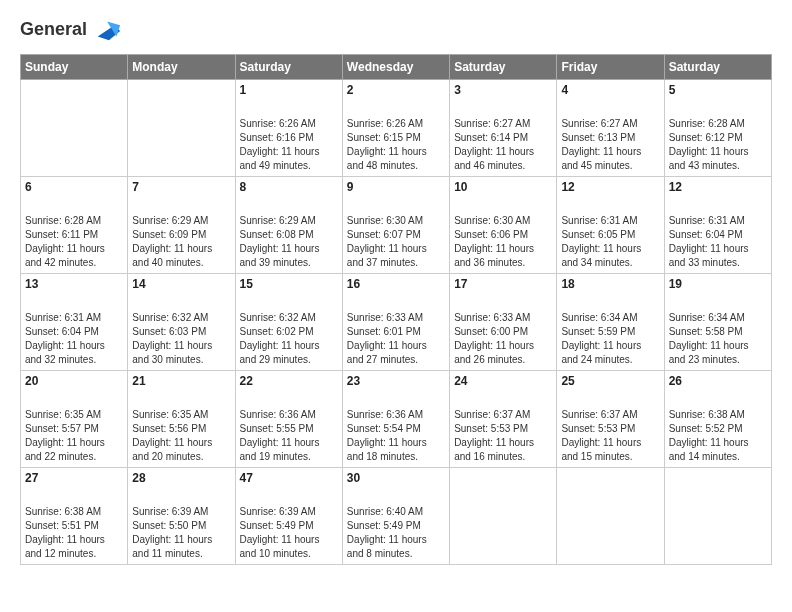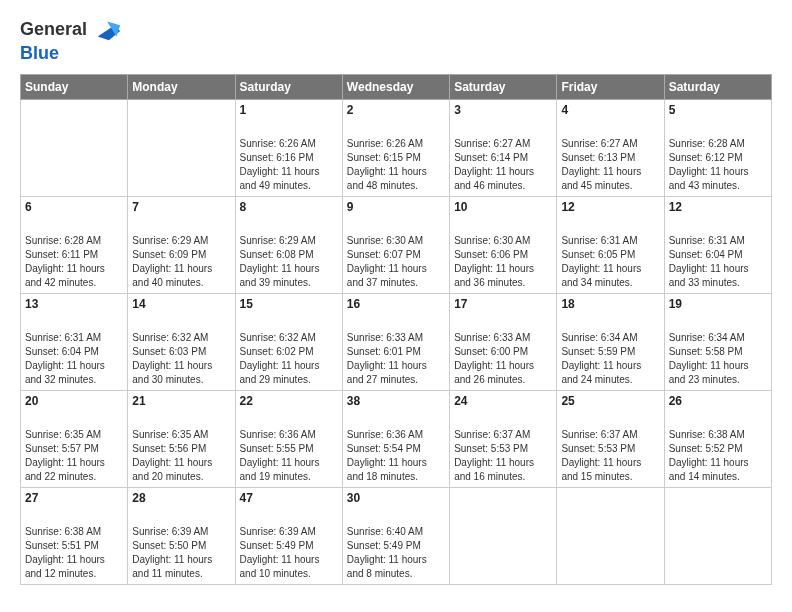--- a/index.html
+++ b/index.html
@@ -97,21 +97,20 @@
   <div class="header">
     <div class="logo">
       <div>
         <div class="logo-text">
           <span>General</span>
           <svg class="logo-icon" viewBox="0 0 30 30" width="22" height="22" style="display:inline-block;vertical-align:middle;margin-left:2px;">
             <polygon points="4,22 22,10 28,16 16,26" fill="#1565C0"></polygon>
             <polygon points="14,6 28,10 24,22" fill="#42A5F5"></polygon>
           </svg>
         </div>
-        <div class="logo-text" style="color:#1565C0;font-size:18px;">Blue</div>
       </div>
     </div>
     <div class="title-block">
       <div class="month-year"></div>
       <div class="location"></div>
     </div>
   </div>
 
   <table class="calendar">
     <thead>
@@ -261,21 +260,21 @@
 Sunset: 5:56 PM
 Daylight: 11 hours and 20 minutes.</div>
           </td>
           <td>
             <div class="day-number">22</div>
             <div class="day-info" style="white-space: pre-wrap;">Sunrise: 6:36 AM
 Sunset: 5:55 PM
 Daylight: 11 hours and 19 minutes.</div>
           </td>
           <td>
-            <div class="day-number">38</div>
+            <div class="day-number">23</div>
             <div class="day-info" style="white-space: pre-wrap;">Sunrise: 6:36 AM
 Sunset: 5:54 PM
 Daylight: 11 hours and 18 minutes.</div>
           </td>
           <td>
             <div class="day-number">24</div>
             <div class="day-info" style="white-space: pre-wrap;">Sunrise: 6:37 AM
 Sunset: 5:53 PM
 Daylight: 11 hours and 16 minutes.</div>
           </td>

